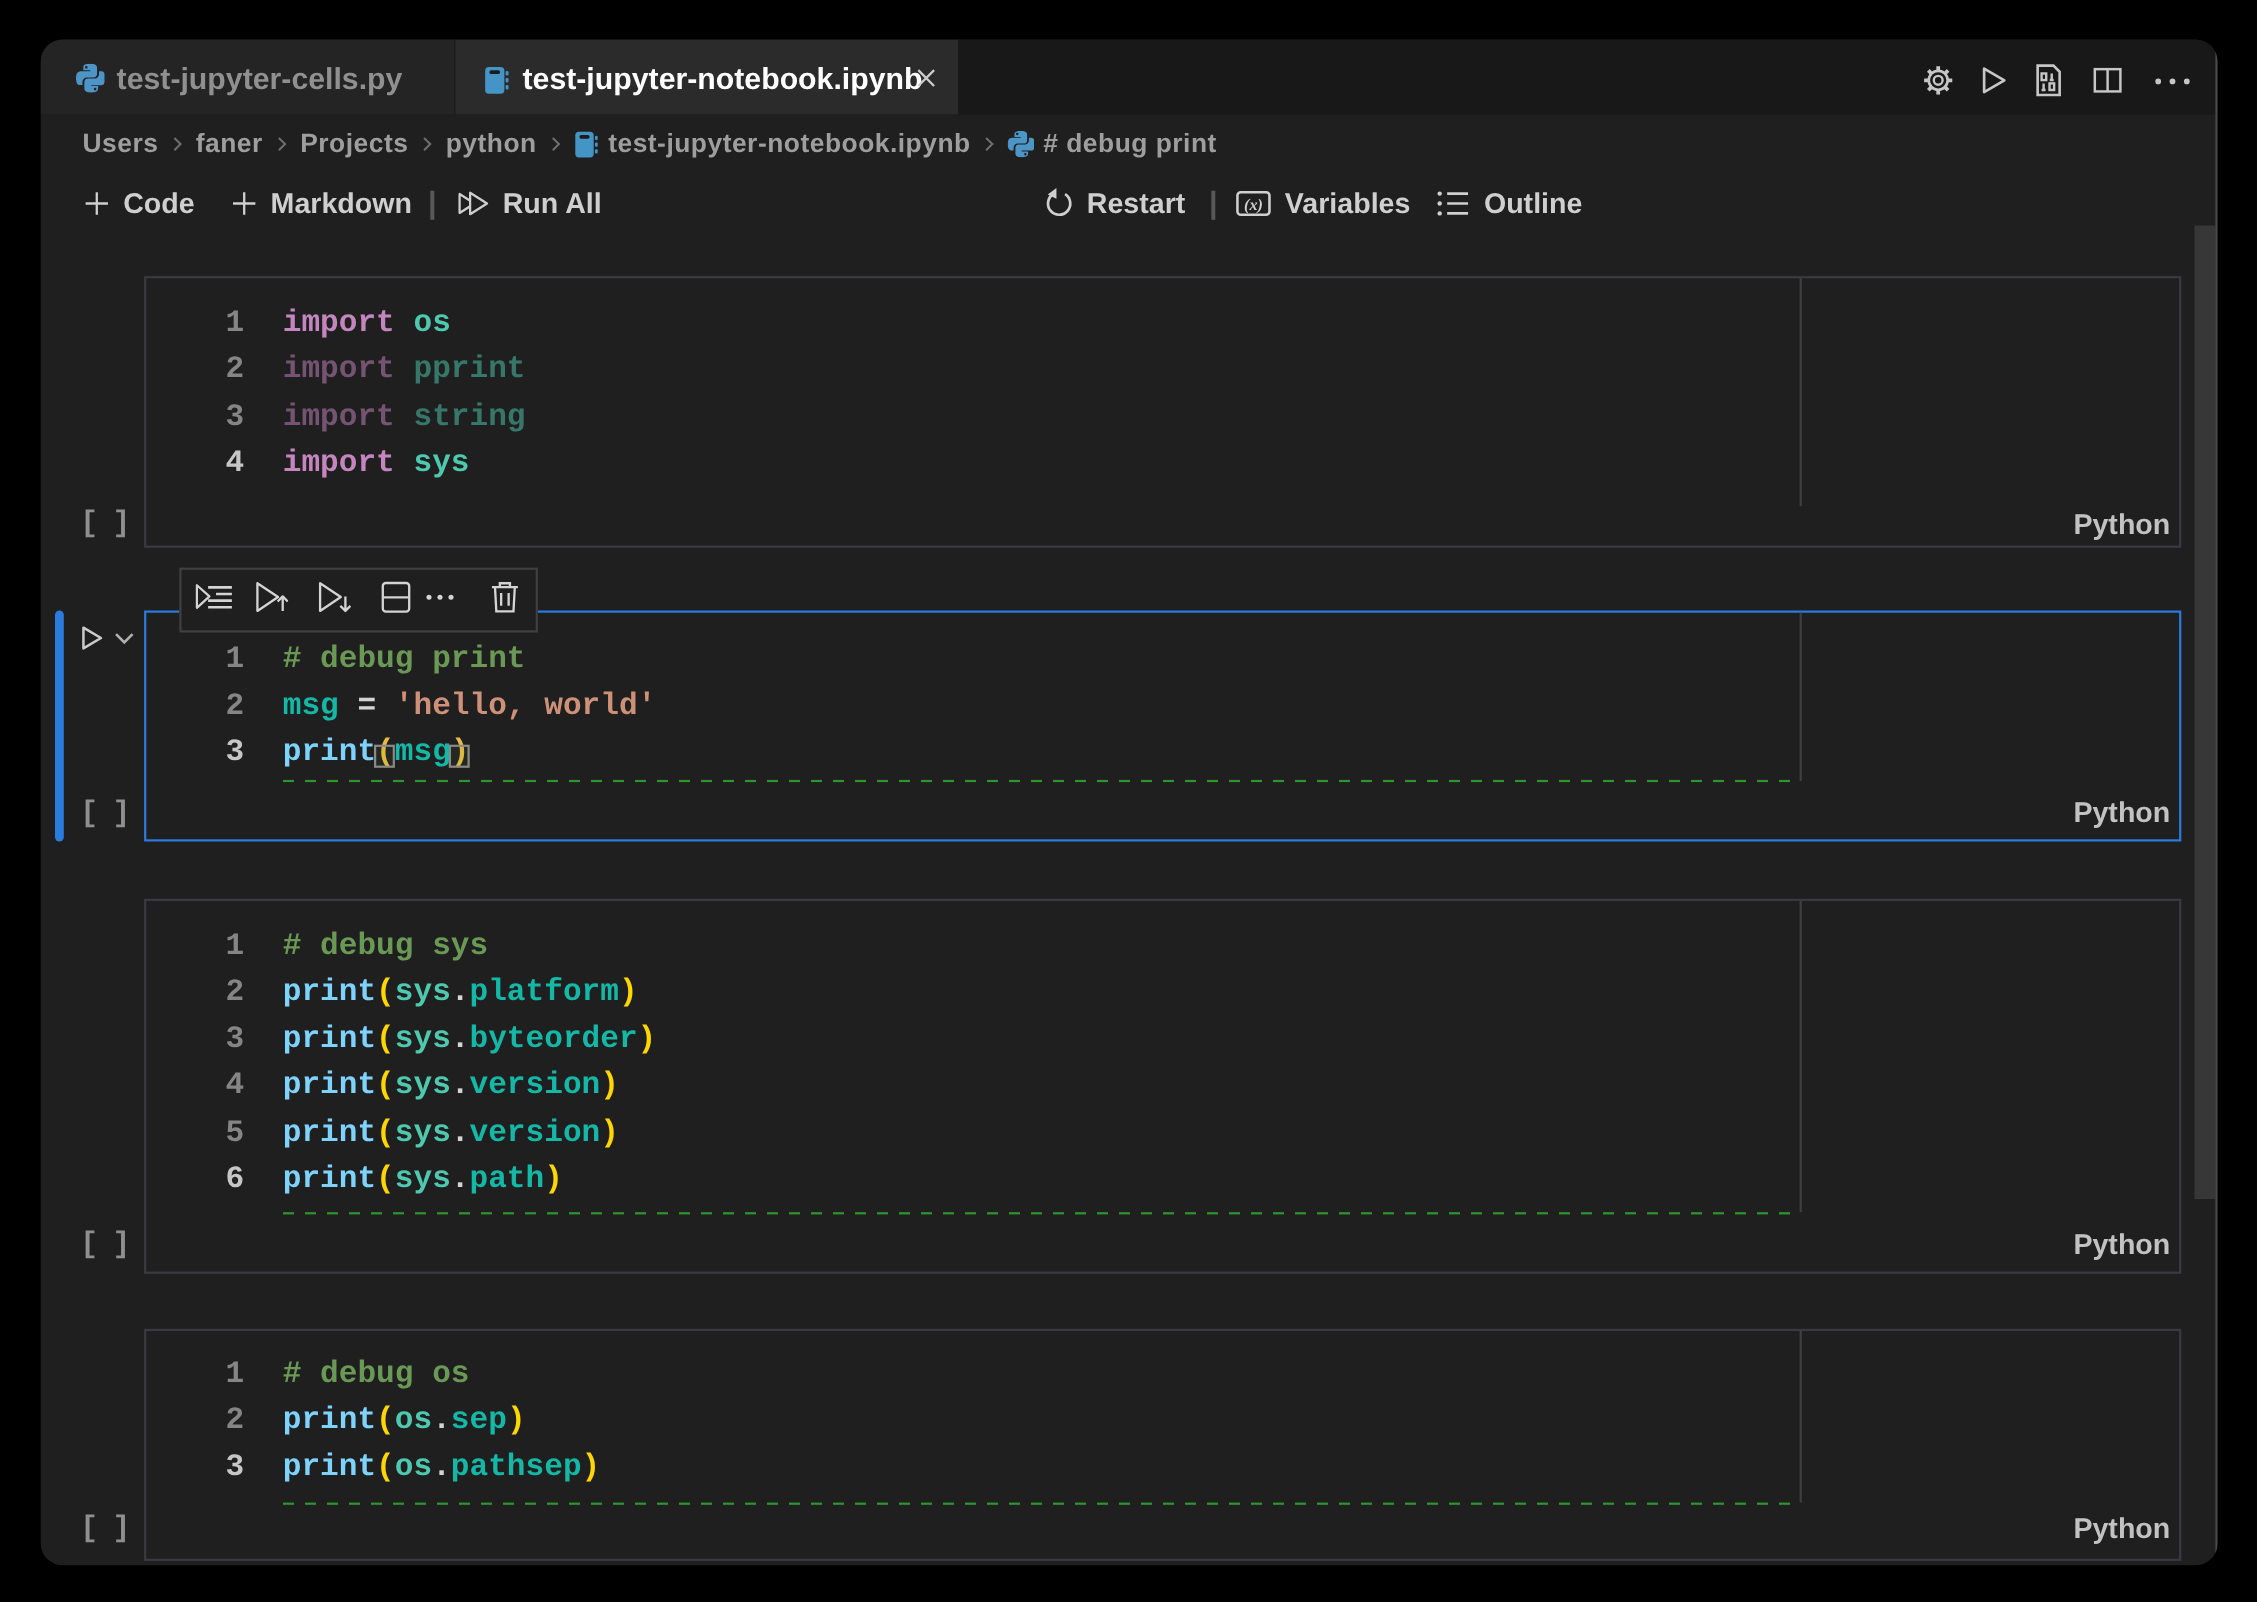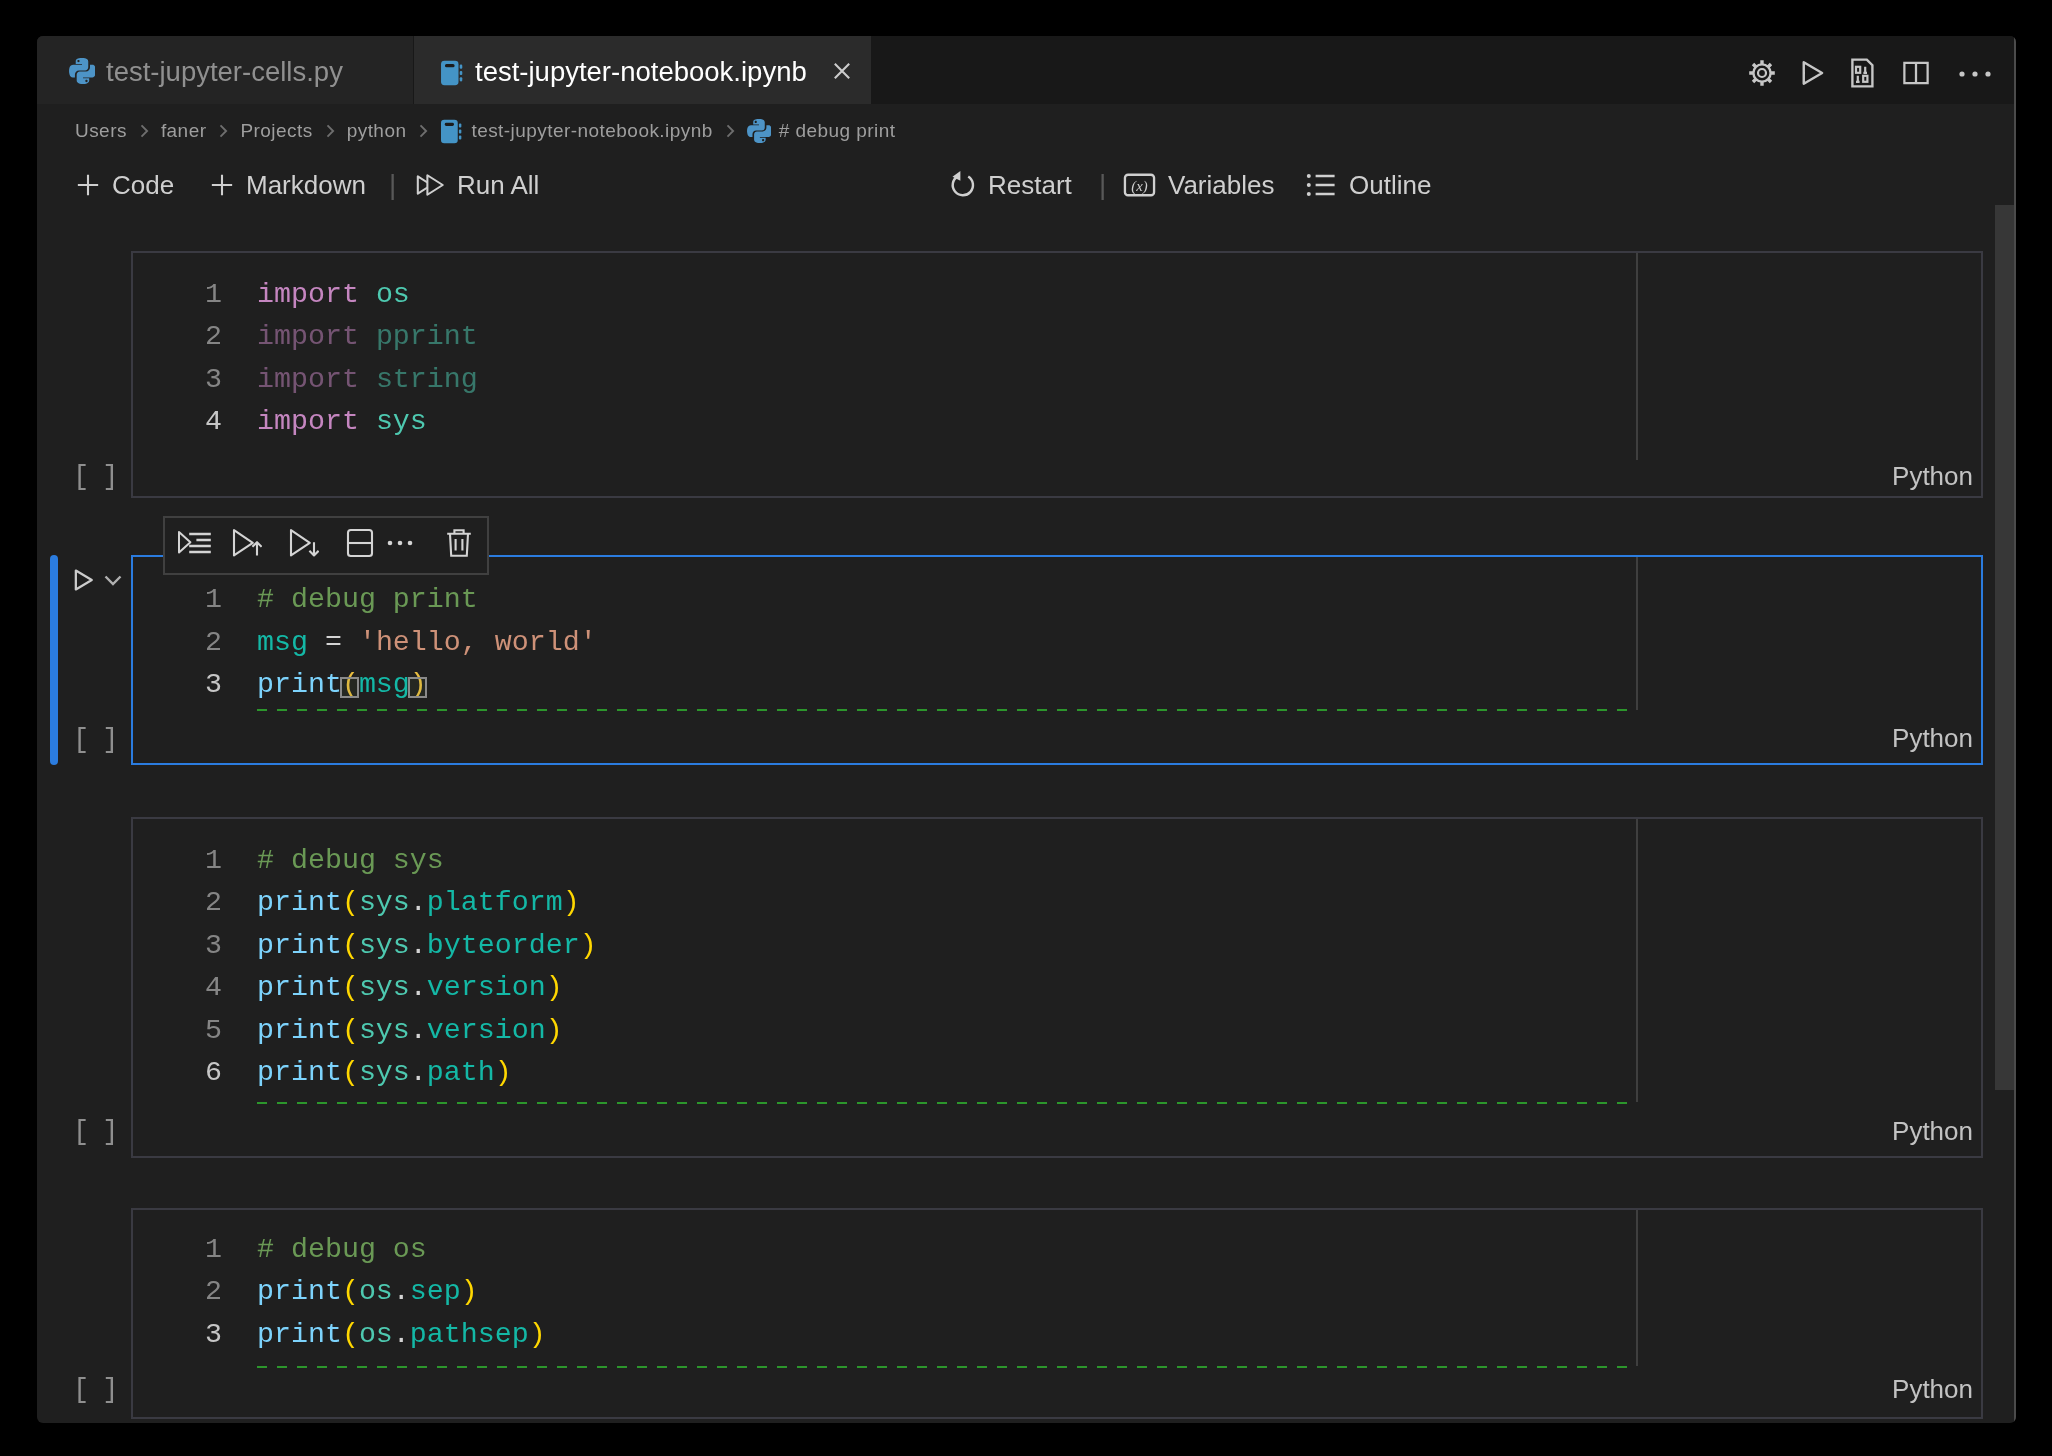--- a/index.html
+++ b/index.html
@@ -1,26 +1,26 @@
 <!DOCTYPE html>
 <html><head>
 <meta charset="utf-8">
 <style>
   html,body{margin:0;padding:0;background:#000;width:2052px;height:1456px;overflow:hidden;-webkit-font-smoothing:antialiased;}
   *{box-sizing:border-box;}
-  .win{position:absolute;left:37px;top:36px;width:1979px;height:1387px;background:#1f1f1f;border-radius:6px;overflow:hidden;font-family:"Liberation Sans",sans-serif;}
+  .win{position:absolute;left:37px;top:36px;width:1979px;height:1387px;background:#1f1f1f;border-radius:20px;overflow:hidden;font-family:"Liberation Sans",sans-serif;font-weight:bold;}
   .abs{position:absolute;}
   
   .tabs{position:absolute;left:0;top:0;width:100%;height:68px;background:#181818;}
   .tab{position:absolute;top:0;height:68px;display:flex;align-items:center;}
   .t1{left:0;width:376px;background:#242424;}
   .t2{left:377px;width:457px;background:#2b2b2b;}
   .tabtxt{font-size:27.5px;}
   
-  .crumbs{position:absolute;left:38px;top:68px;height:54px;display:flex;align-items:center;color:#9e9e9e;font-size:19px;letter-spacing:0.45px;white-space:pre;}
+  .crumbs{position:absolute;left:38px;top:68px;height:54px;display:flex;align-items:center;color:#9e9e9e;font-size:24px;letter-spacing:0.45px;white-space:pre;}
   .crumbs .sep{margin:0 7px;display:flex;align-items:center;}
   
   .tbar{position:absolute;left:0;top:122px;width:100%;height:54px;color:#cfcfcf;font-size:26px;}
   .titem{position:absolute;top:0;height:54px;display:flex;align-items:center;white-space:pre;}
   .ticon{display:flex;align-items:center;}
   
   .cell{position:absolute;left:94px;width:1852px;border:2px solid #3a3a42;background:#1f1f1f;}
   .cellsel{border-color:#2b7cdf;}
   .ruler{position:absolute;width:2px;background:#3f3f3f;left:1599px;}
   .dash{position:absolute;height:2px;left:220px;width:1379px;background:repeating-linear-gradient(90deg,#2c962c 0 10px,transparent 10px 20px);}

